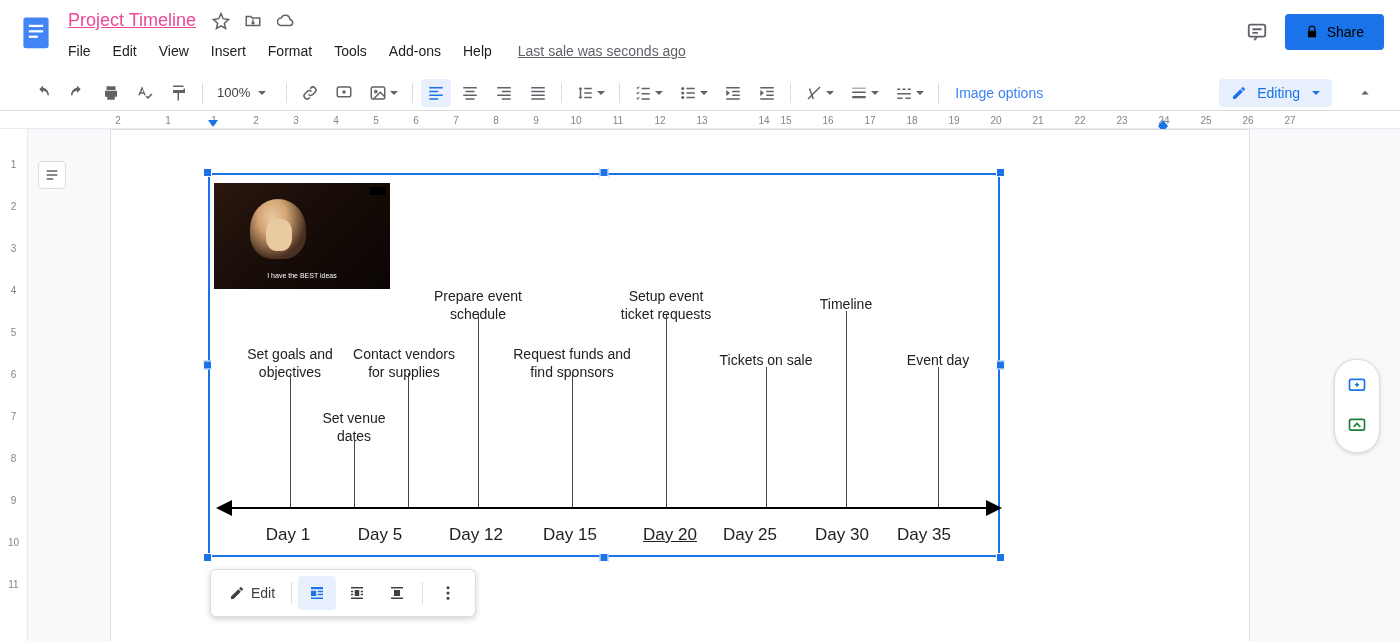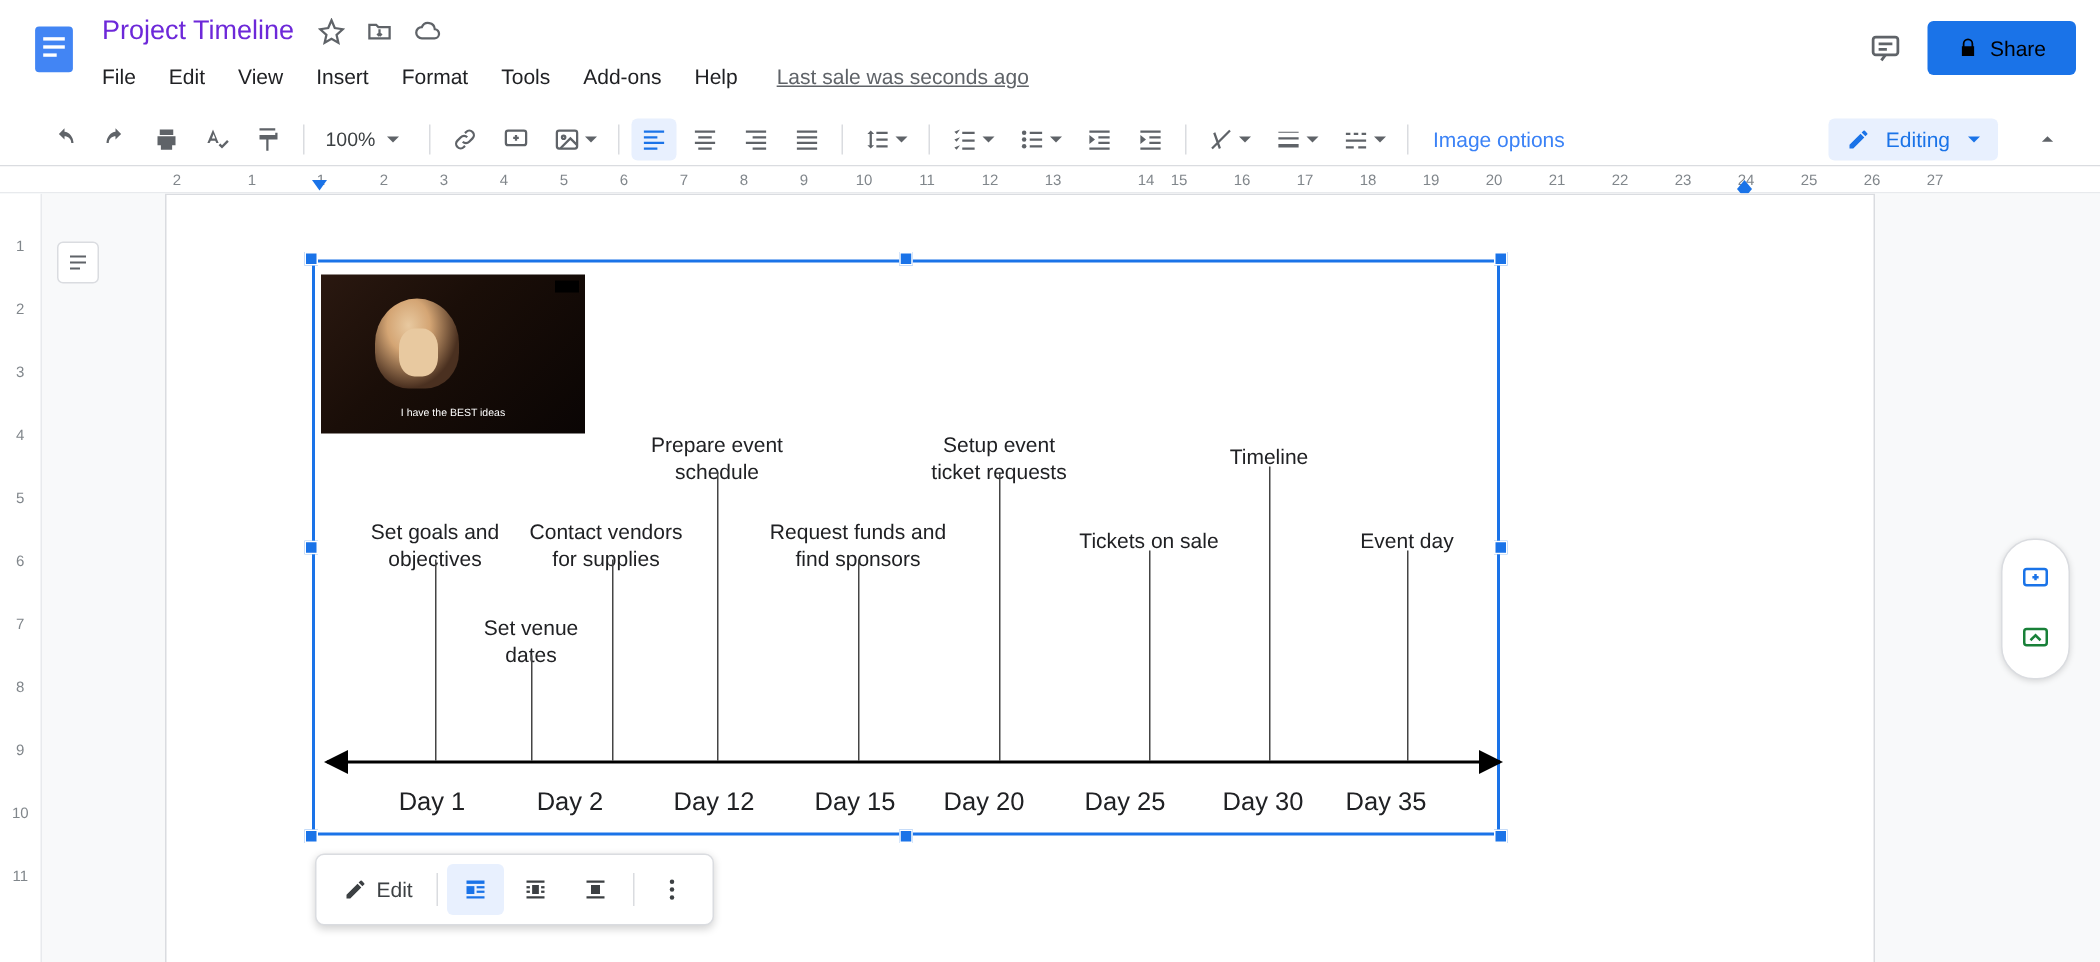--- a/index.html
+++ b/index.html
@@ -4,21 +4,21 @@
 <style>
   * { box-sizing: border-box; margin: 0; padding: 0; font-family: Arial, "Helvetica Neue", sans-serif; }
   body { background: #fff; color: #202124; font-size: 13px; overflow: hidden; }
 
   
   .appbar { display: flex; align-items: flex-start; padding: 8px 16px 0 16px; }
   .doc-logo { width: 40px; height: 40px; margin-top: 4px; margin-right: 8px; display:flex;align-items:center;justify-content:center;}
   .doc-logo svg { width: 36px; height: 36px; }
   .title-col { flex: 1; }
   .title-row { display: flex; align-items: center; gap: 12px; }
-  .doc-title { font-size: 18px; color: #6d28d9; padding: 2px 4px; }
+  .doc-title { font-size: 18px; color: #ec4899; padding: 2px 4px; text-decoration: underline; }
   .title-icons { display: flex; gap: 14px; color: #5f6368; }
   .title-icons .ico { width:18px;height:18px;display:flex;align-items:center;justify-content:center;}
   .menubar { display: flex; align-items: center; gap: 18px; padding: 6px 0 8px 2px; }
   .menubar button { background: none; border: none; font-size: 14px; color: #202124; cursor: pointer; padding: 4px 2px; }
   .last-edit { color: #5f6368; font-size: 14px; text-decoration: underline; margin-left: 6px; }
   .appbar-right { display: flex; align-items: center; gap: 16px; padding-top: 6px; }
   .comments-ico { width:24px;height:24px;color:#5f6368;display:flex;align-items:center;justify-content:center;}
   .share-btn { background:#1a73e8;color:#000000;border:none;border-radius:4px;padding:10px 20px;font-size:14px;font-weight:500;display:flex;align-items:center;gap:8px;cursor:pointer;}
   .share-btn .lock{width:14px;height:14px;}
 
@@ -390,24 +390,24 @@
         <div class="tl-label" style="left: 558px; top: 178px; white-space: pre;">Tickets on sale</div>
         <div class="tl-stem" style="left: 558px; top: 194px; height: 140px;"></div>
         <div class="tl-label" style="left: 638px; top: 122px; white-space: pre;">Timeline</div>
         <div class="tl-stem" style="left: 638px; top: 138px; height: 196px;"></div>
         <div class="tl-label" style="left: 730px; top: 178px; white-space: pre;">Event day</div>
         <div class="tl-stem" style="left: 730px; top: 194px; height: 140px;"></div>
       </div>
     <div class="tl-arrow"></div>
     <div id="tl-days">
         <div class="tl-day" style="left: 80px;">Day 1</div>
-        <div class="tl-day" style="left: 172px;">Day 2</div>
+        <div class="tl-day" style="left: 172px;">Day 5</div>
         <div class="tl-day" style="left: 268px;">Day 12</div>
         <div class="tl-day" style="left: 362px;">Day 15</div>
-        <div class="tl-day" style="left: 448px;">Day 20</div>
+        <div class="tl-day" style="left: 462px; text-decoration: underline;">Day 20</div>
         <div class="tl-day" style="left: 542px;">Day 25</div>
         <div class="tl-day" style="left: 634px;">Day 30</div>
         <div class="tl-day" style="left: 716px;">Day 35</div>
       </div>
   </div>
 
   <div class="img-toolbar">
     <button>
       <svg viewBox="0 0 24 24" width="16" height="16" fill="currentColor">
           <path d="M3 17.25V21h3.75L17.8 9.94l-3.75-3.75L3 17.25zM20.7 7.04a1 1 0 000-1.41l-2.34-2.34a1 1 0 00-1.41 0l-1.83 1.83 3.75 3.75 1.83-1.83z"></path>

